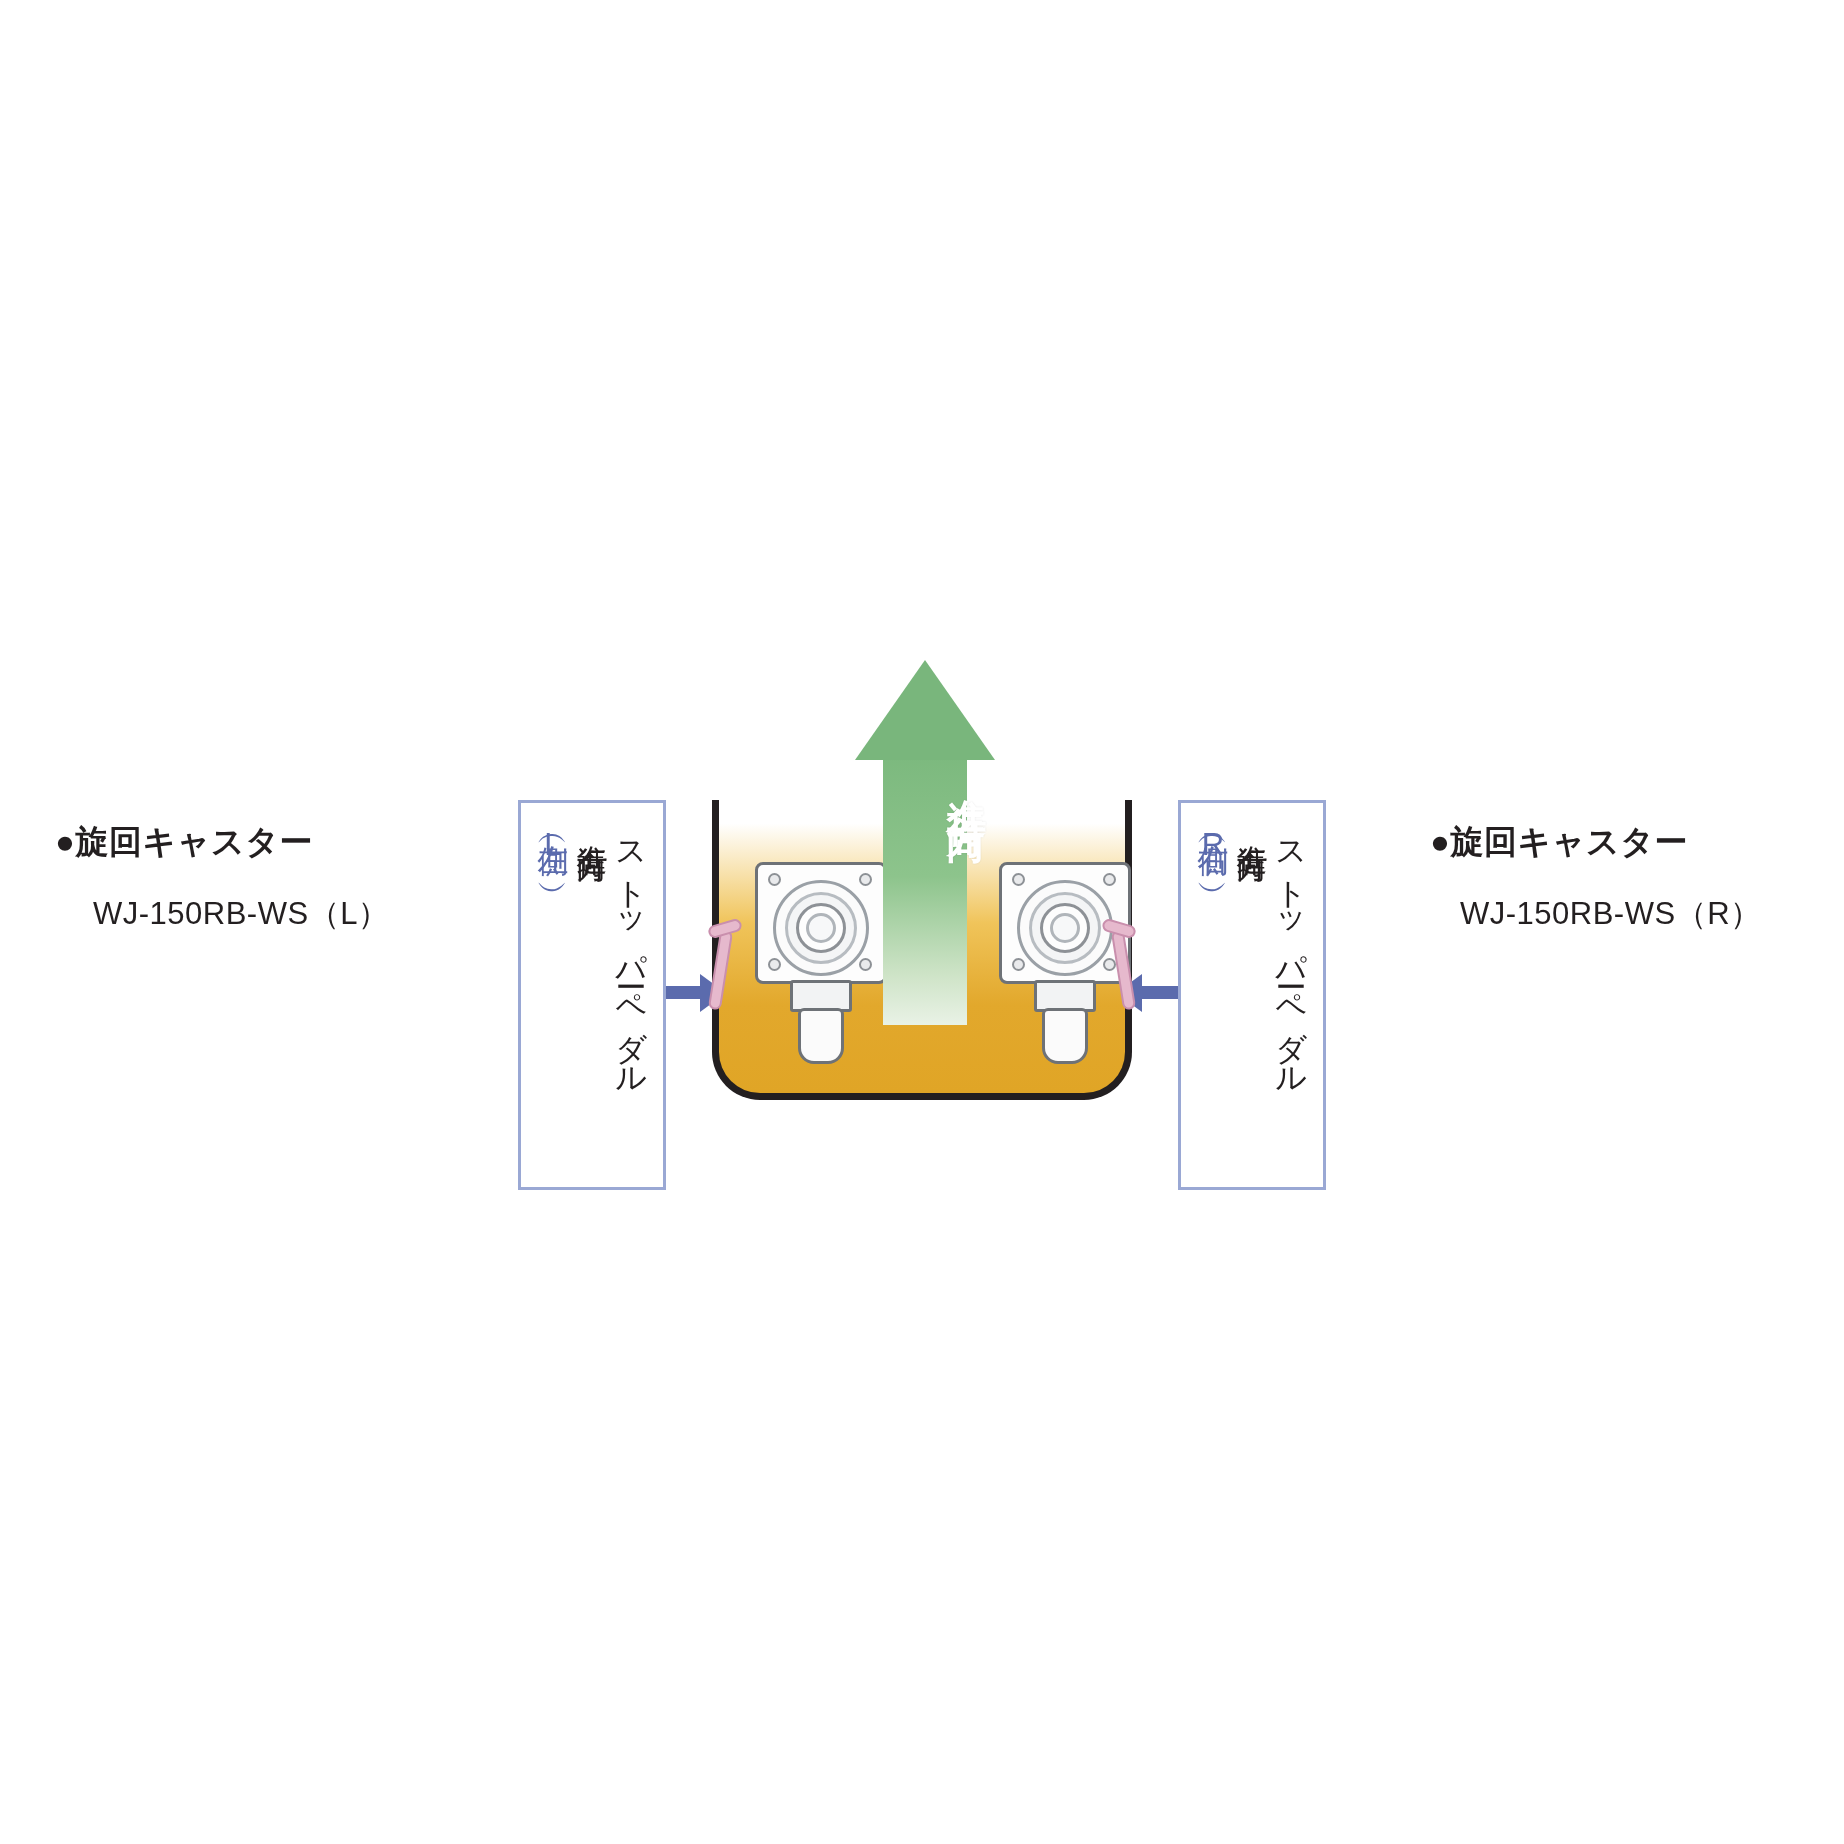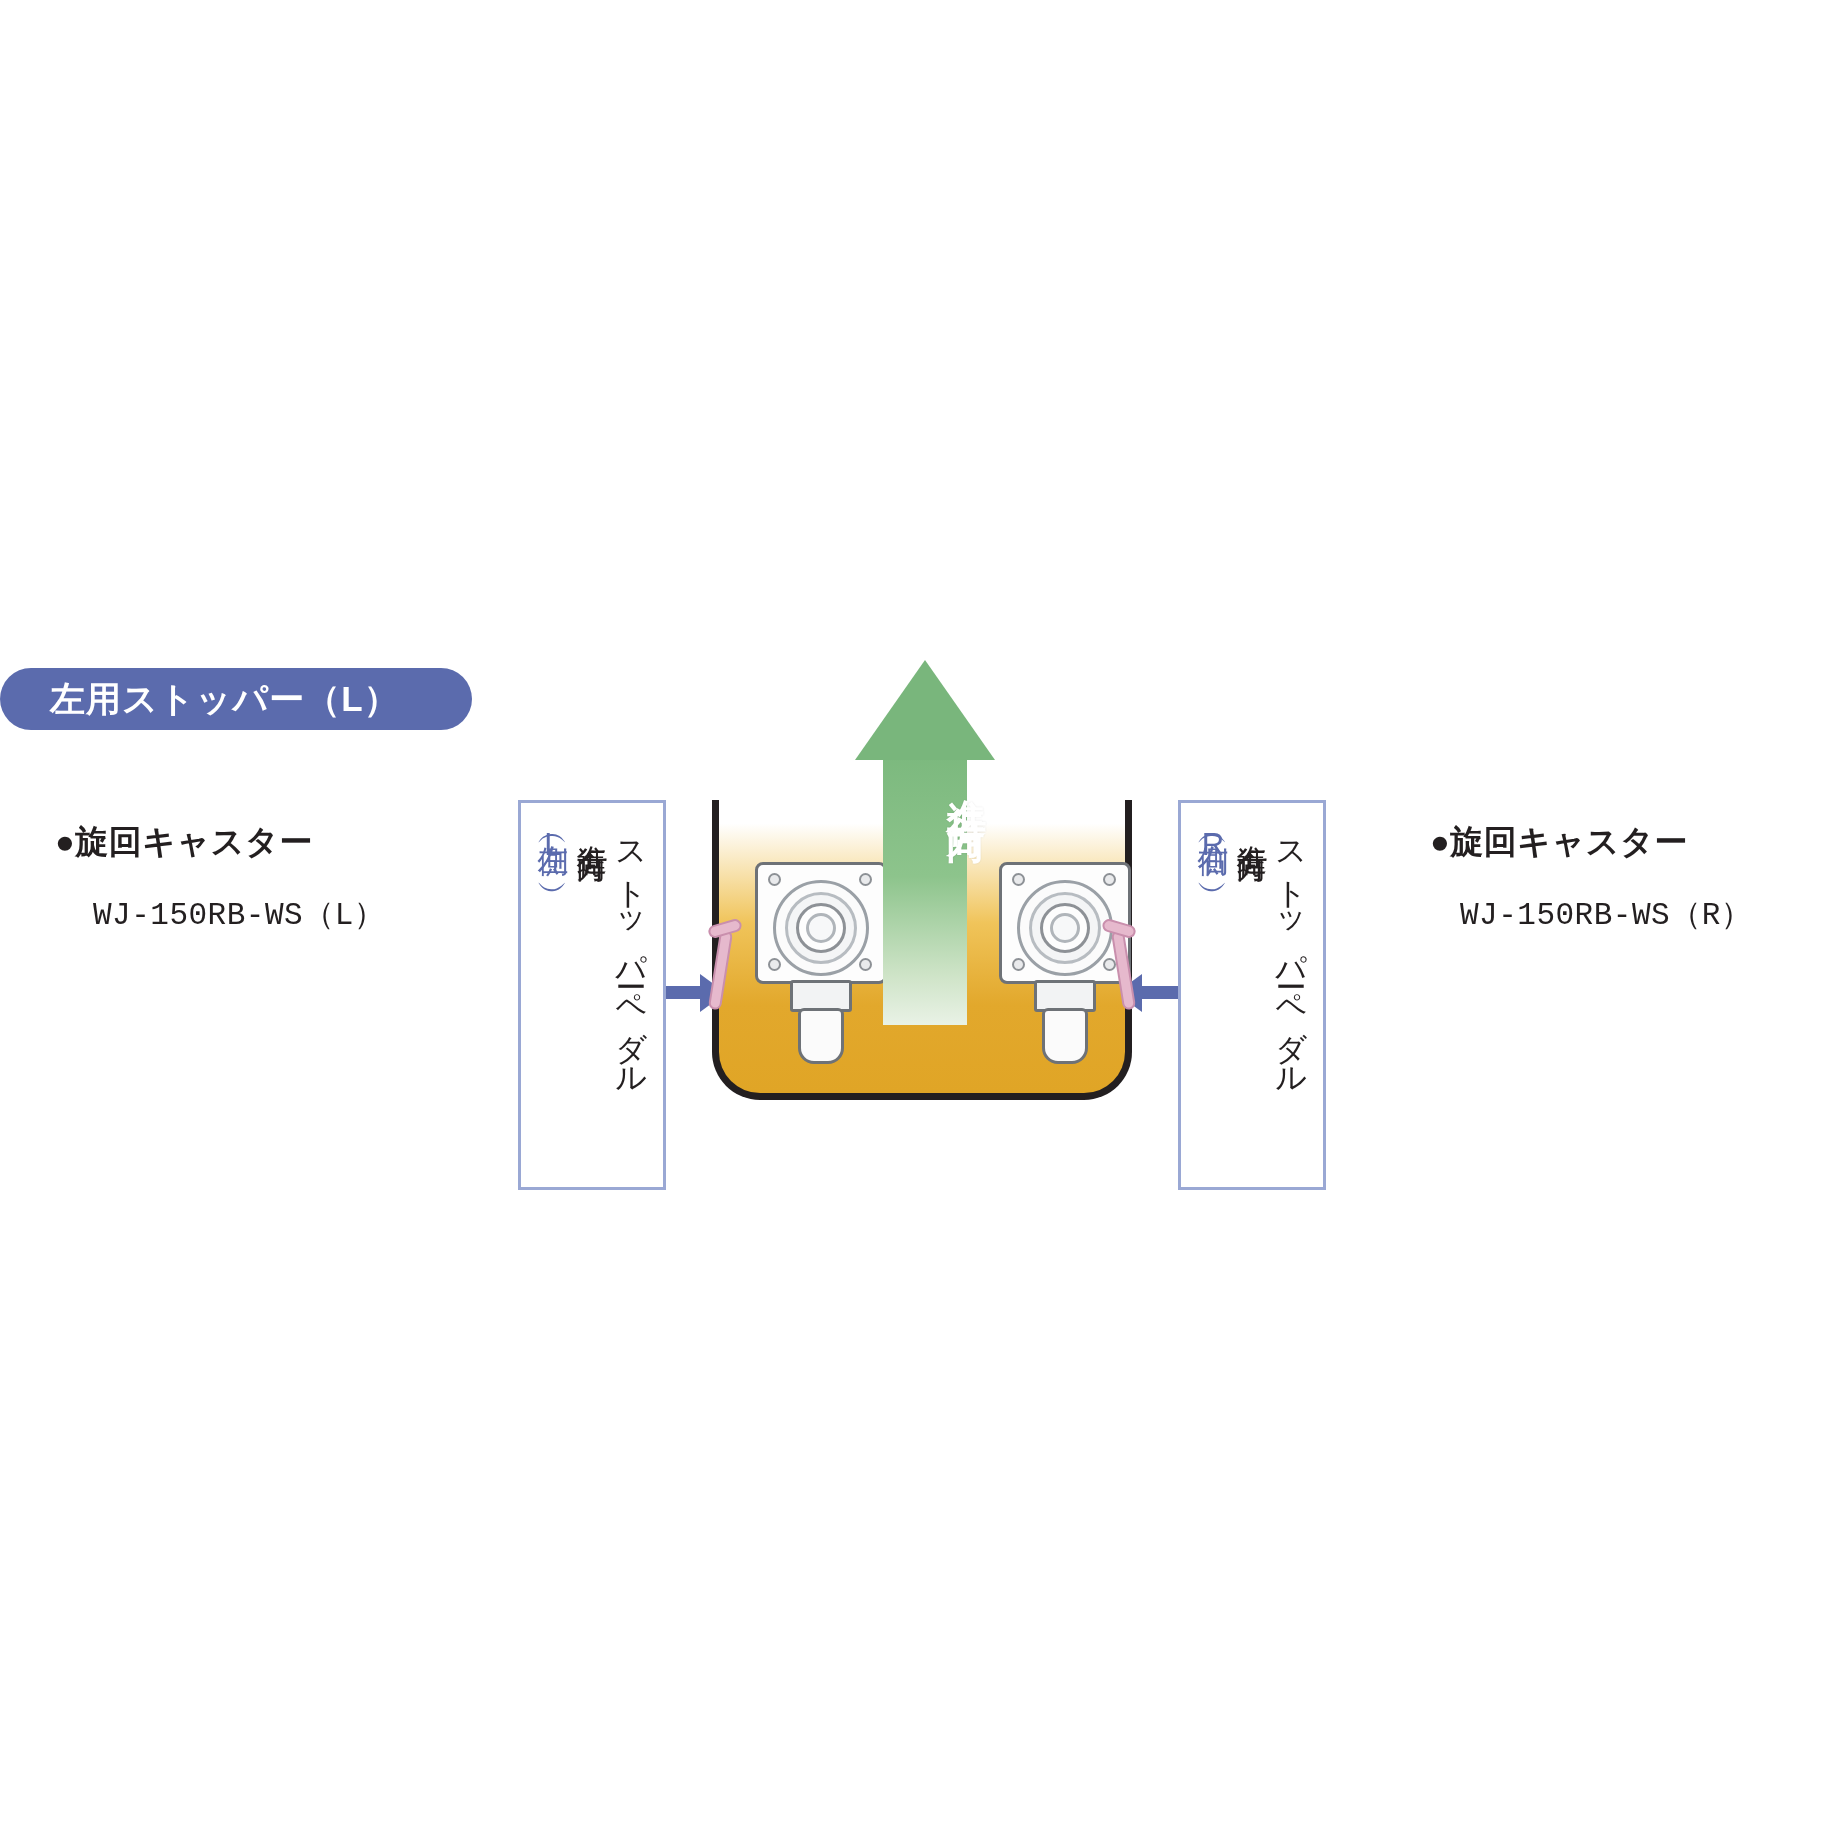--- a/index.html
+++ b/index.html
@@ -39,21 +39,20 @@
   }
   #pill-left  { left: 0px;    top: 668px; width: 472px; justify-content: flex-start; padding-left: 50px;}
   #pill-right { right: 0px;   top: 668px; width: 472px; justify-content: flex-end;  padding-right: 50px;}
 
   
   .caster-block {
     position: absolute;
     font-size: 32px;
     color: #231f20;
     white-space: nowrap;
-    font-family: Liberation Mono, monospace;
   }
   .caster-title {
     font-weight: bold;
     font-size: 33px;
     letter-spacing: 0.5px;
   }
   .caster-model {
     margin-top: 28px;
     font-size: 31px;
     letter-spacing: 0.5px;
@@ -242,23 +241,20 @@
   #pedal-left .tip  { left: 0px;  top: 4px; transform: rotate(-16deg); }
   #pedal-right { left: 1090px; top: 918px; }
   #pedal-right .bar { right: 6px; top: 12px; transform: rotate(-9deg); }
   #pedal-right .tip { right: 0px; top: 4px; transform: rotate(16deg); }
 </style>
 </head>
 <body>
 
 <div id="stage">
 
-  <div class="pill" id="pill-left">
-    <span>左用ストッパー（L）</span>
-  </div>
 
 
   <div class="caster-block" id="caster-left">
     <div class="caster-title">●旋回キャスター</div>
     <div class="caster-model">WJ-150RB-WS（L）</div>
   </div>
 
   <div class="caster-block" id="caster-right">
     <div class="caster-title">●旋回キャスター</div>
     <div class="caster-model">WJ-150RB-WS（R）</div>

